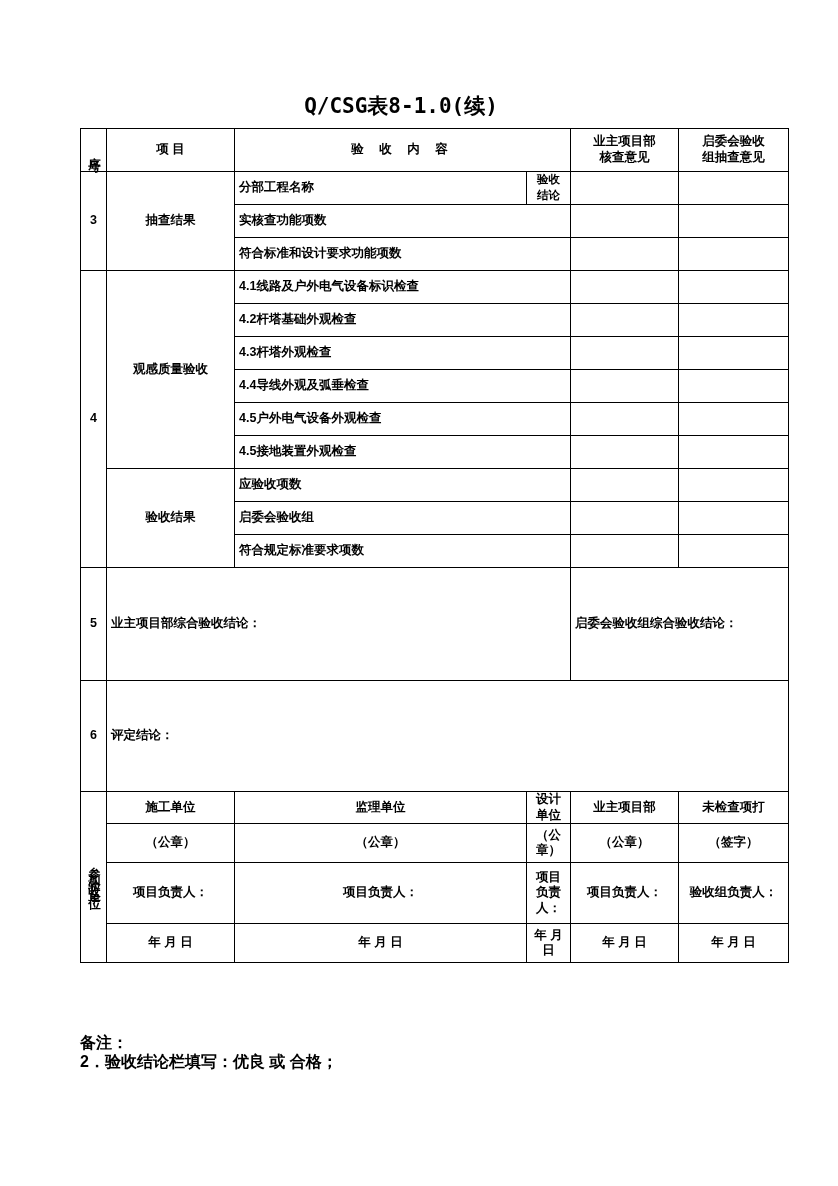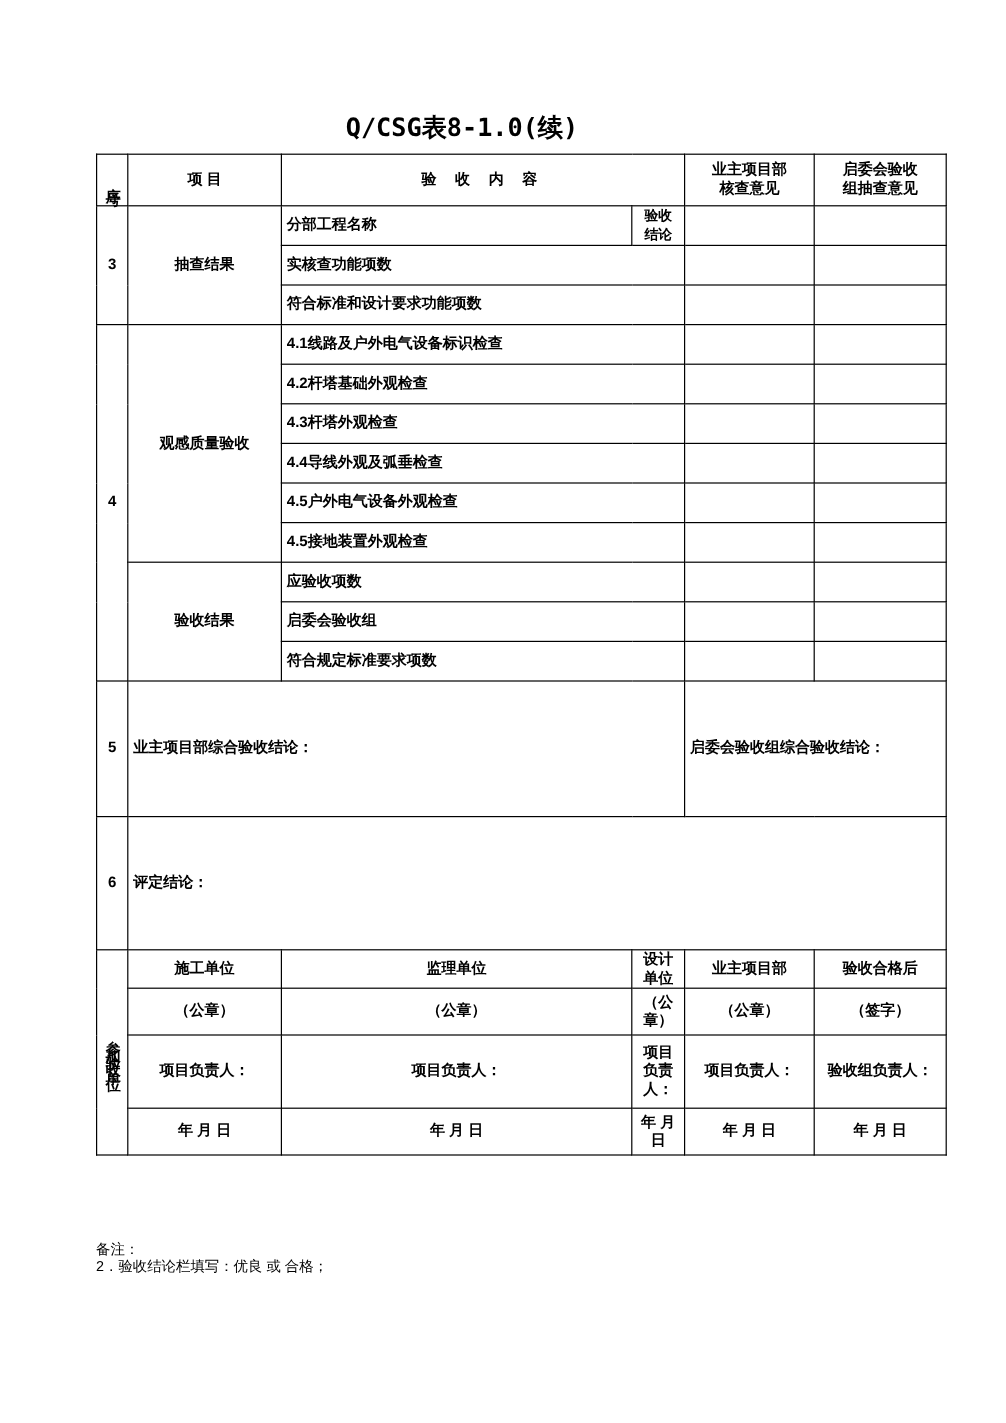--- a/index.html
+++ b/index.html
@@ -15,21 +15,21 @@
     position: relative;
   }
   .page {
     position: relative;
     width: 838px;
     height: 1186px;
     box-sizing: border-box;
   }
   .doc-title {
     position: absolute;
-    left: 0;
+    left: 16px;
     top: 92px;
     width: 770px;
     text-align: center;
     font-family: "DejaVu Sans Mono", monospace;
     font-size: 21px;
     font-weight: bold;
     letter-spacing: 0px;
   }
   table.main {
     position: absolute;
@@ -69,22 +69,22 @@
   .big-cell2 { height: 110px; vertical-align: top; padding-top: 8px; }
   .sign-label { height: 30px; text-align: center; }
   .sign-seal { height: 38px; text-align: center; vertical-align: top; padding-top: 12px; }
   .sign-person { height: 60px; text-align: center; vertical-align: bottom; padding-bottom: 6px; }
   .sign-date { height: 38px; text-align: center; vertical-align: middle; }
   .notes {
     position: absolute;
     left: 80px;
     top: 1034px;
     width: 720px;
-    font-size: 12px;
-    font-weight: normal;
+    font-size: 16px;
+    font-weight: bold;
     line-height: 1.18;
   }
   .notes div { white-space: pre-wrap; }
   .vert-cell {
     text-align: center;
     vertical-align: middle;
   }
 </style>
 </head>
 <body>
@@ -204,21 +204,21 @@
     </tr>
 
     <tr>
       <td class="c-center vert-cell" rowspan="4">
         <span class="vert" style="letter-spacing:6px;">参加验收单位</span>
       </td>
       <td class="sign-label">施工单位</td>
       <td class="sign-label">监理单位</td>
       <td class="sign-label">设计单位</td>
       <td class="sign-label">业主项目部</td>
-      <td class="sign-label">验收合格后</td>
+      <td class="sign-label">未检查项打</td>
     </tr>
     <tr>
       <td class="sign-seal">（公章）</td>
       <td class="sign-seal">（公章）</td>
       <td class="sign-seal">（公章）</td>
       <td class="sign-seal">（公章）</td>
       <td class="sign-seal">（签字）</td>
     </tr>
     <tr>
       <td class="sign-person">项目负责人：</td>

